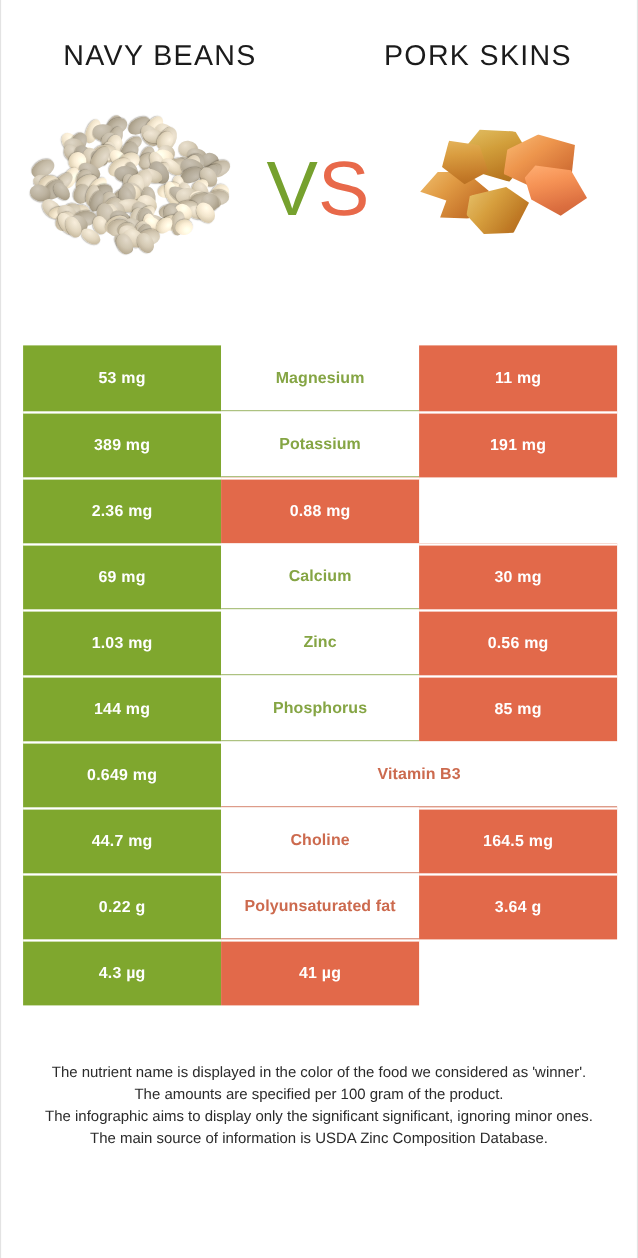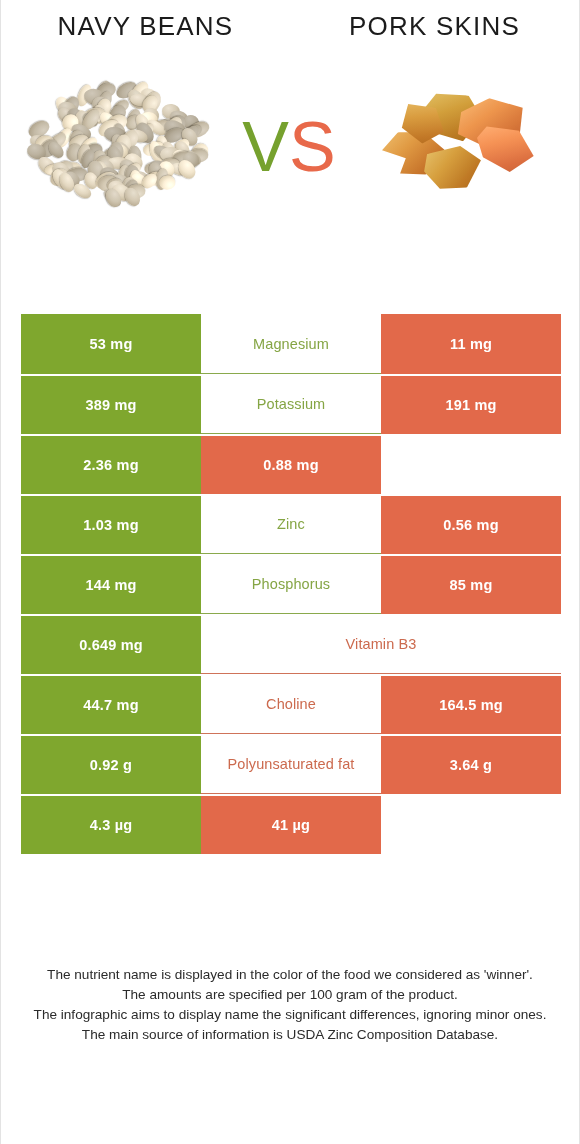--- a/index.html
+++ b/index.html
@@ -23,21 +23,21 @@
     background: #fff;
     box-sizing: border-box;
     border-left: 1px solid #e3e3e3;
     border-right: 1px solid #e3e3e3;
   }
 
   
   .titles {
     display: flex;
     width: 100%;
-    padding-top: 12px;
+    padding-top: 36px;
     box-sizing: border-box;
   }
   .title {
     flex: 1 1 50%;
     text-align: center;
     font-family: "Liberation Sans", sans-serif;
     font-size: 26px;
     font-weight: 300;
     letter-spacing: 1.2px;
     color: #1b1b1b;
@@ -119,21 +119,21 @@
     color: #ffffff;
     letter-spacing: 0.2px;
   }
   .cell-left  { background: #7fa72e; }
   .cell-right { background: #e2694a; }
 
   .cell-mid {
     flex: 1 1 auto;
     background: #ffffff;
     font-size: 14.5px;
-    font-weight: 400;
+    font-weight: 700;
     letter-spacing: 0.1px;
     border-bottom: 1px solid transparent;
   }
   .win-green .cell-mid { color: #85a544; border-bottom-color: #8aa94c; }
   .win-red   .cell-mid { color: #cc6a4e; border-bottom-color: #cf7359; }
   .row:last-child .cell-mid { border-bottom-color: transparent; }
 
   
   .row + .row .cell-left,
   .row + .row .cell-right { border-top: 2px solid #ffffff; }
@@ -345,49 +345,54 @@
       <div class="row win-green">
         <div class="cell cell-left">389 mg</div>
         <div class="cell cell-mid">Potassium</div>
         <div class="cell cell-right">191 mg</div>
       </div>
       <div class="row win-green">
         <div class="cell cell-left">2.36 mg</div>
         <div class="cell cell-right">0.88 mg</div>
       </div>
       <div class="row win-green">
+        <div class="cell cell-left">69 mg</div>
+        <div class="cell cell-mid">Calcium</div>
+        <div class="cell cell-right">30 mg</div>
+      </div>
+      <div class="row win-green">
         <div class="cell cell-left">1.03 mg</div>
         <div class="cell cell-mid">Zinc</div>
         <div class="cell cell-right">0.56 mg</div>
       </div>
       <div class="row win-green">
         <div class="cell cell-left">144 mg</div>
         <div class="cell cell-mid">Phosphorus</div>
         <div class="cell cell-right">85 mg</div>
       </div>
       <div class="row win-red">
         <div class="cell cell-left">0.649 mg</div>
         <div class="cell cell-mid">Vitamin B3</div>
       </div>
       <div class="row win-red">
         <div class="cell cell-left">44.7 mg</div>
         <div class="cell cell-mid">Choline</div>
         <div class="cell cell-right">164.5 mg</div>
       </div>
       <div class="row win-red">
-        <div class="cell cell-left">0.92 g</div>
+        <div class="cell cell-left">0.22 g</div>
         <div class="cell cell-mid">Polyunsaturated fat</div>
         <div class="cell cell-right">3.64 g</div>
       </div>
       <div class="row win-red">
         <div class="cell cell-left">4.3 µg</div>
         <div class="cell cell-right">41 µg</div>
       </div>
     </div>
 
   <div class="footer">
     <p>The nutrient name is displayed in the color of the food we considered as 'winner'.</p>
     <p>The amounts are specified per 100 gram of the product.</p>
-    <p>The infographic aims to display name the significant differences, ignoring minor ones.</p>
+    <p>The infographic aims to display only the significant significant, ignoring minor ones.</p>
     <p>The main source of information is USDA Zinc Composition Database.</p>
   </div>
 
 </div>
 
 </body></html>

